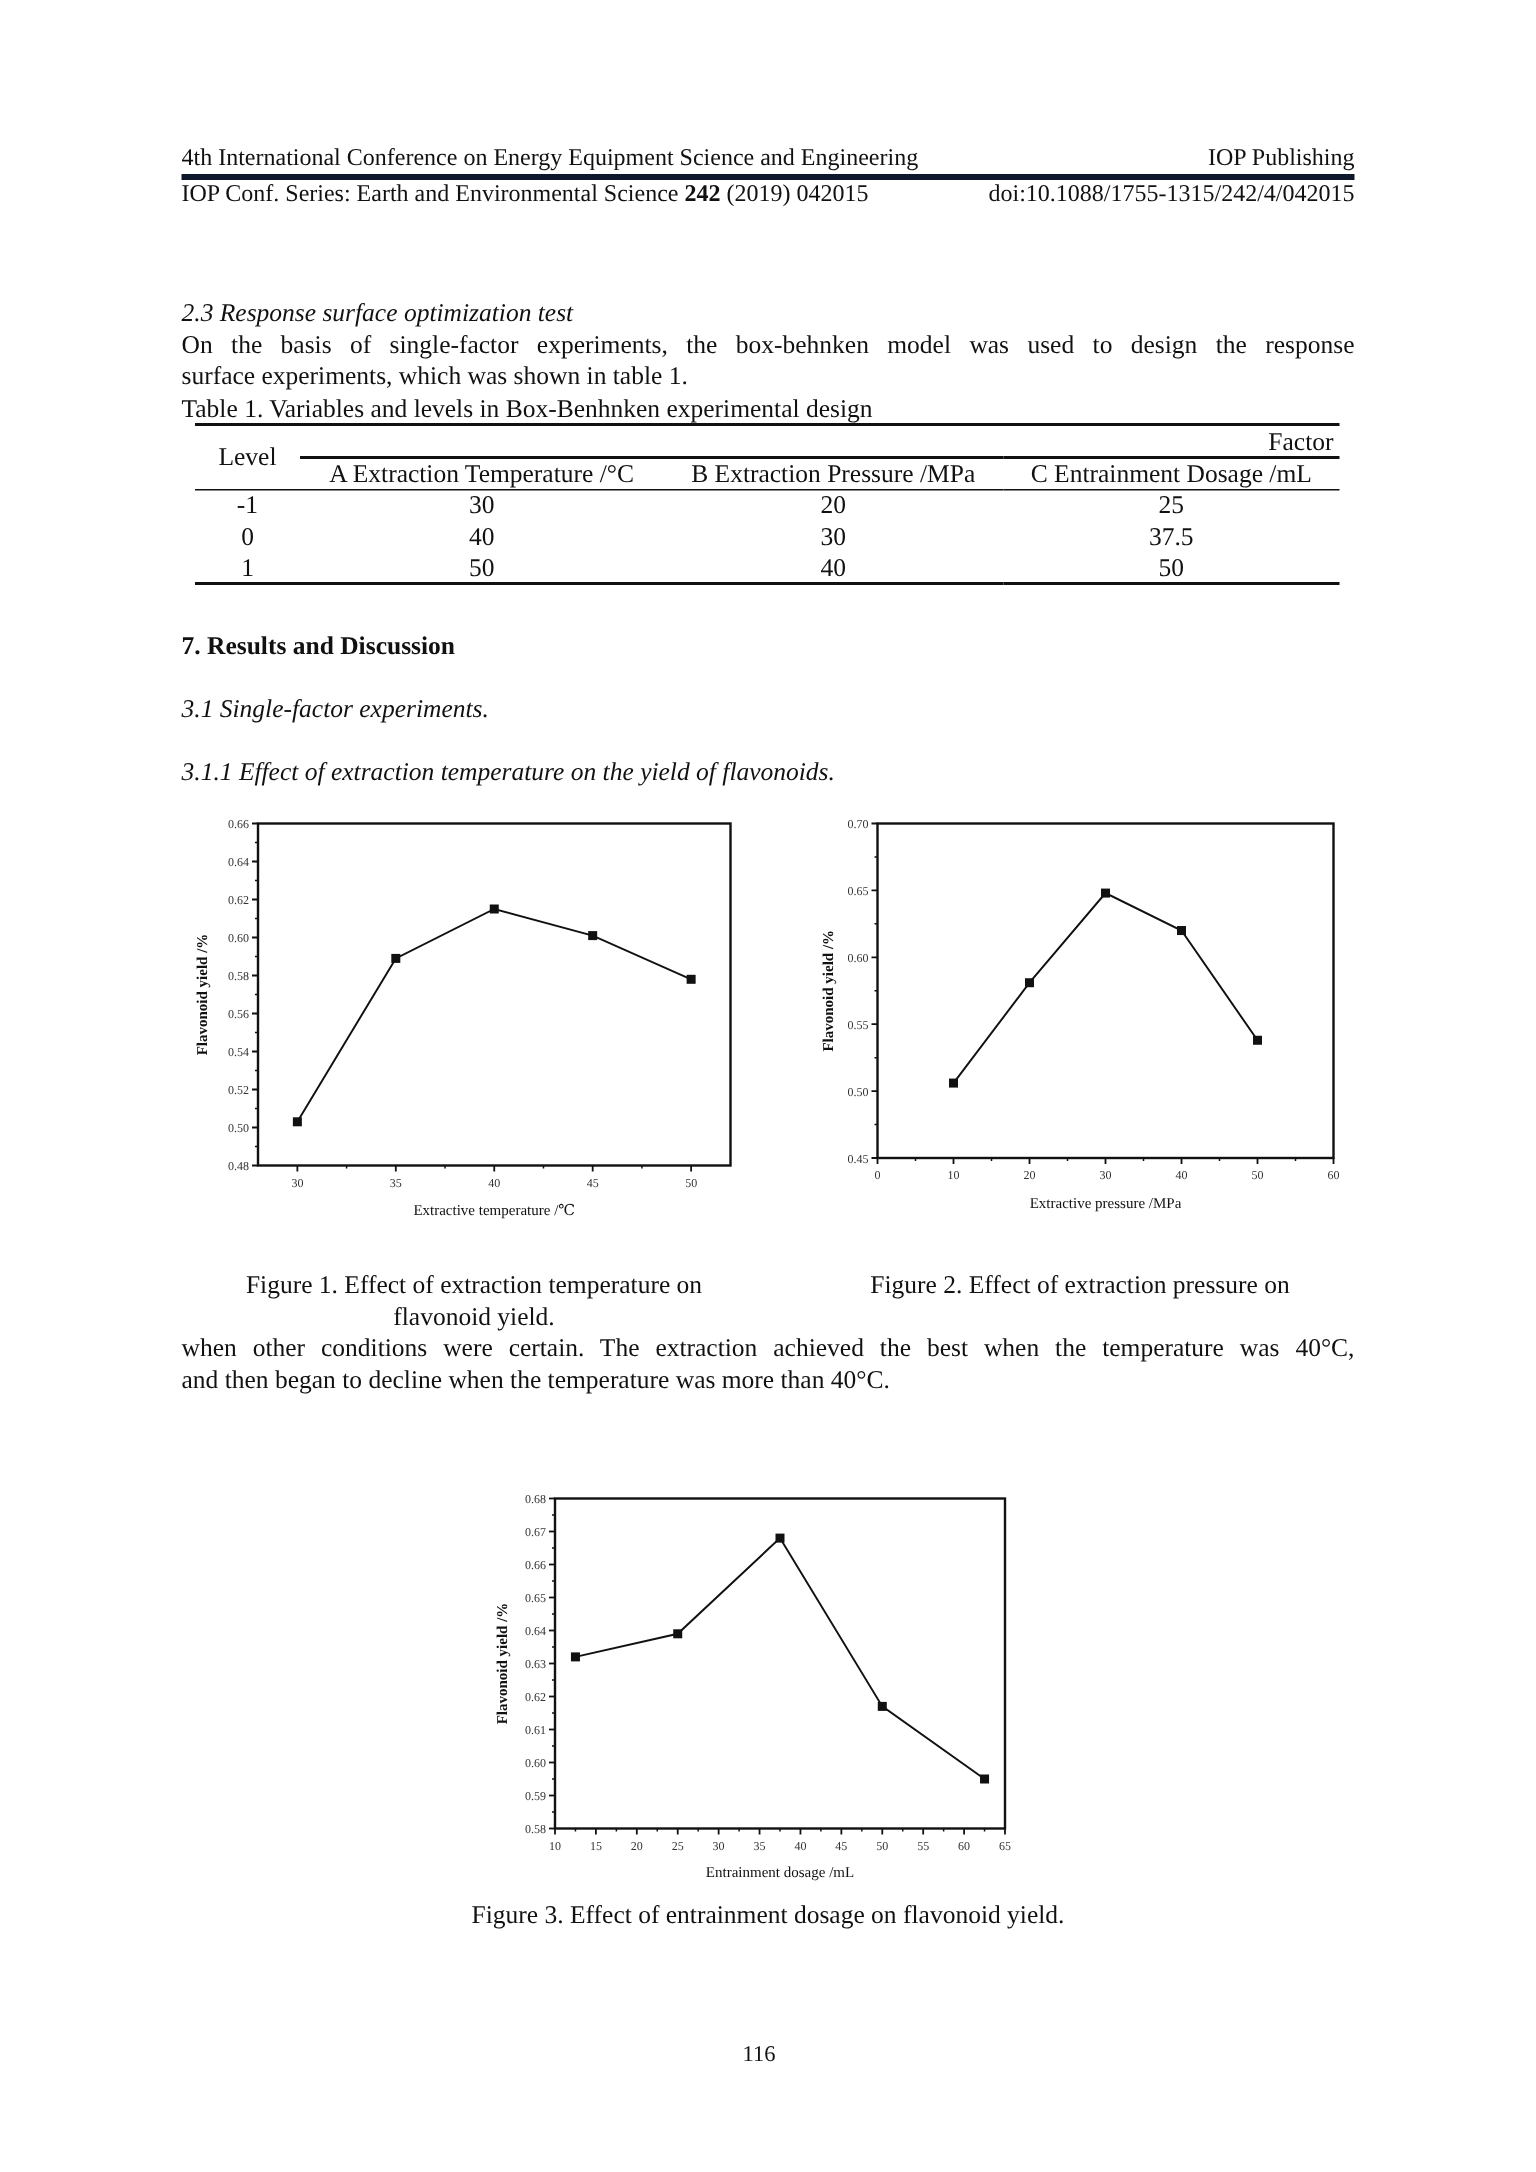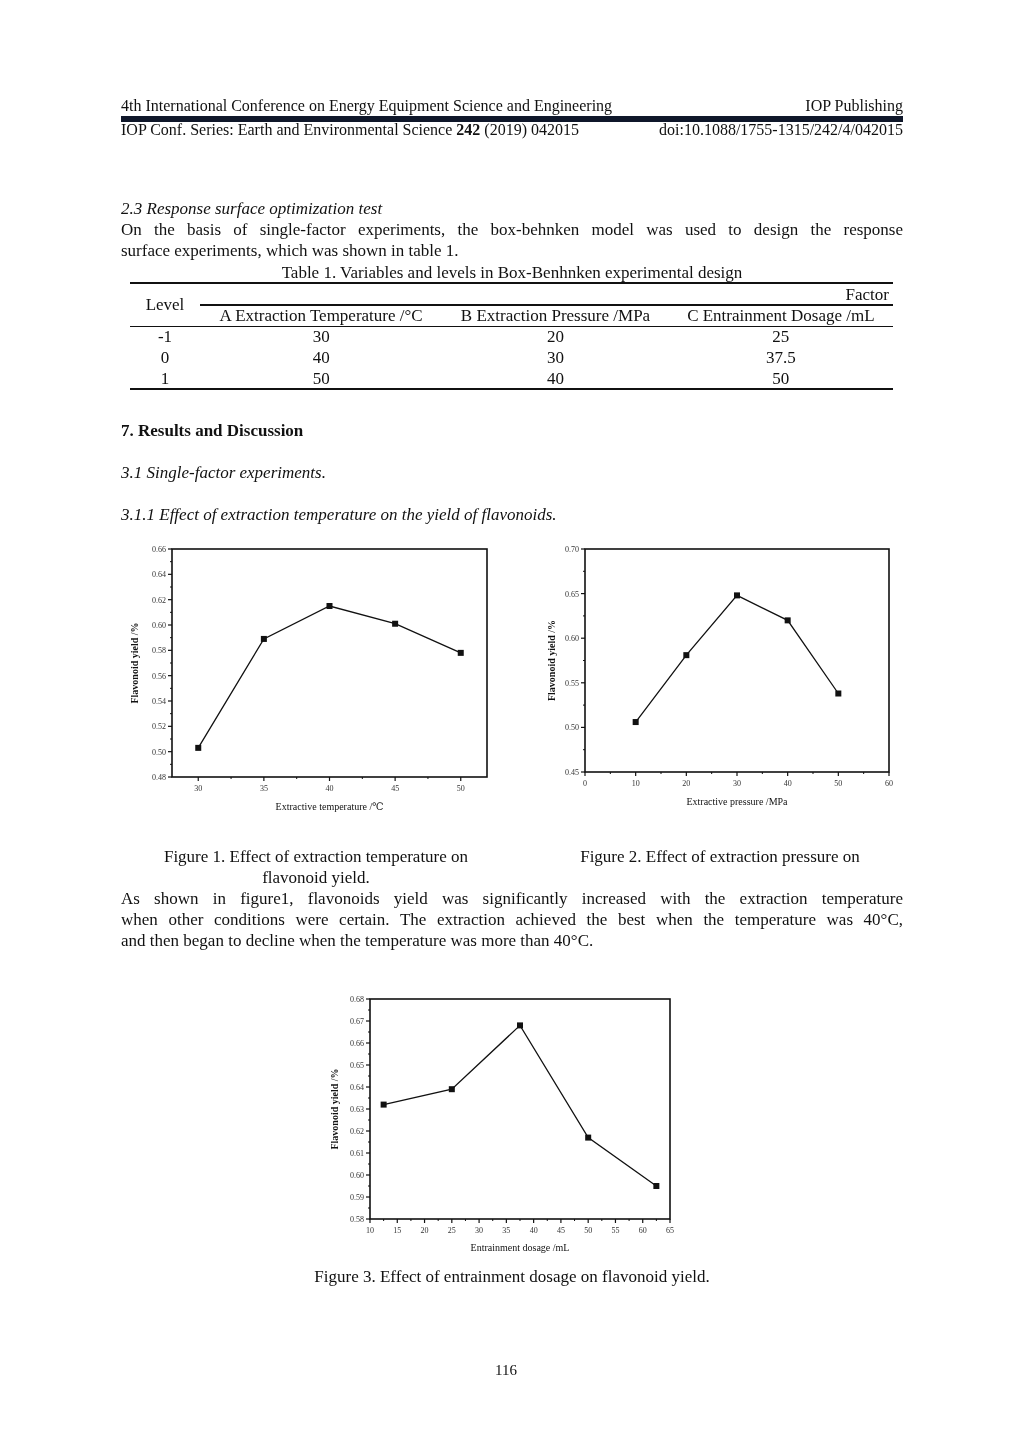--- a/index.html
+++ b/index.html
@@ -1,30 +1,30 @@
 <!DOCTYPE html>
 <html><head>
 <meta charset="utf-8">
 <style>
   html, body { margin: 0; padding: 0; background: #ffffff; }
   body { width: 1024px; height: 1448px; position: relative; overflow: hidden;
          font-family: "Liberation Serif", "DejaVu Serif", serif; color: #111; }
   .abs { position: absolute; }
   .hdr { font-size: 16px; line-height: 18px; }
-  .hdr-line1 { left: 121px; top: 97px; width: 782px; border-bottom: 6px solid #0f172a; height: 19px; text-align: center; }
+  .hdr-line1 { left: 121px; top: 97px; width: 782px; border-bottom: 4px solid #0f172a; height: 19px; text-align: center; }
   .hdr-line1 .l { position: absolute; left: 0; top: 0; }
   .hdr-line1 .r { position: absolute; right: 0; top: 0; }
   .hdr-line2 { left: 121px; top: 121px; width: 782px; height: 19px; }
   .hdr-line2 .l { position: absolute; left: 0; top: 0; }
   .hdr-line2 .r { position: absolute; right: 0; top: 0; }
   .body-text { font-size: 17px; line-height: 21px; }
   .ital { font-style: italic; }
   .bold { font-weight: bold; }
   .justify { text-align: justify; text-align-last: left; }
-  .center { text-align: center; }
+  .center { }
 
   table.t1 { border-collapse: collapse; font-size: 17px; line-height: 19px; }
   table.t1 td { padding: 0 4px; text-align: center; white-space: nowrap; }
 
   .fig-caption { font-size: 17px; line-height: 21px; text-align: center; }
   svg text { font-family: "Liberation Serif", "DejaVu Serif", serif; }
 </style>
 </head>
 <body>
 
@@ -189,21 +189,20 @@
 
 <div class="abs fig-caption" style="left:121px; top:846px; width:390px;">
   <div>Figure 1. Effect of extraction temperature on</div>
   <div>flavonoid yield.</div>
 </div>
 <div class="abs fig-caption" style="left:535px; top:846px; width:370px;">
   <div>Figure 2. Effect of extraction pressure on</div>
 </div>
 
 <div class="abs body-text" style="left:121px; top:888px; width:782px;">
-  <div style="text-align:justify; text-align-last:justify;">As shown in figure1, flavonoids yield was significantly increased with the extraction temperature</div>
   <div style="text-align:justify; text-align-last:justify;">when other conditions were certain. The extraction achieved the best when the temperature was 40°C,</div>
   <div>and then began to decline when the temperature was more than 40°C.</div>
 </div>
 
 <svg class="abs" id="fig3" style="left:320px; top:990px;" width="370" height="270">
     <rect x="50" y="9" width="300" height="220" fill="none" stroke="#111" stroke-width="1.6"></rect>
     <line x1="46" y1="229" x2="50" y2="229" stroke="#111" stroke-width="1.2"></line>
     <text x="44" y="232" font-size="8" text-anchor="end" fill="#333">0.58</text>
     <line x1="48" y1="218" x2="50" y2="218" stroke="#111" stroke-width="1"></line>
     <line x1="46" y1="207" x2="50" y2="207" stroke="#111" stroke-width="1.2"></line>

